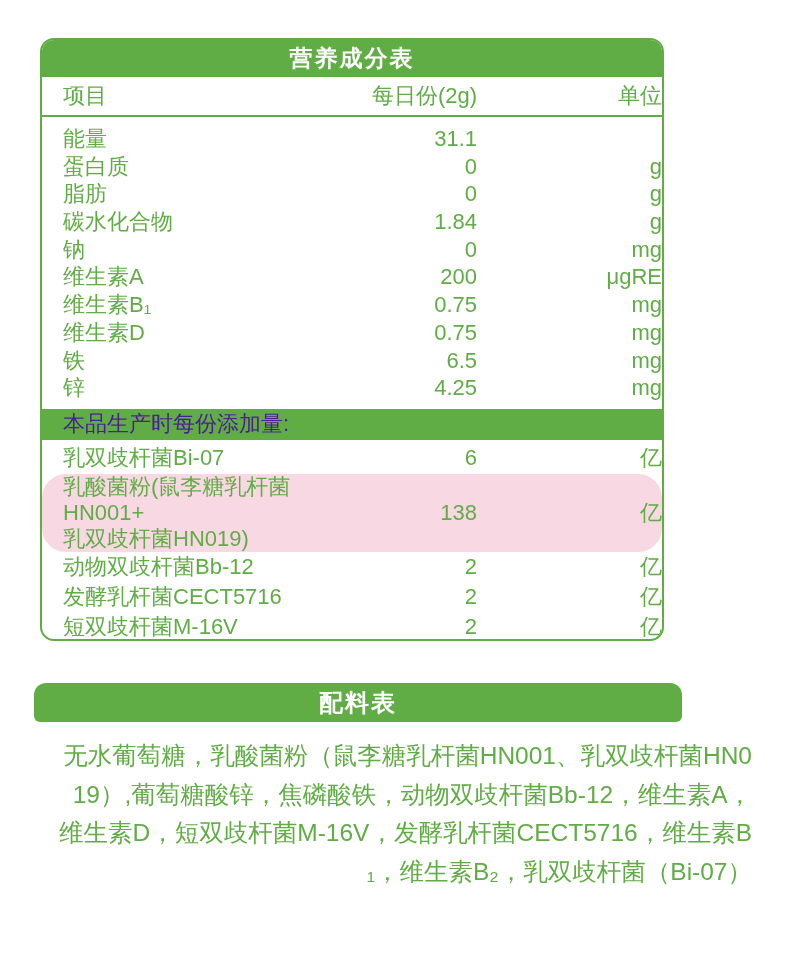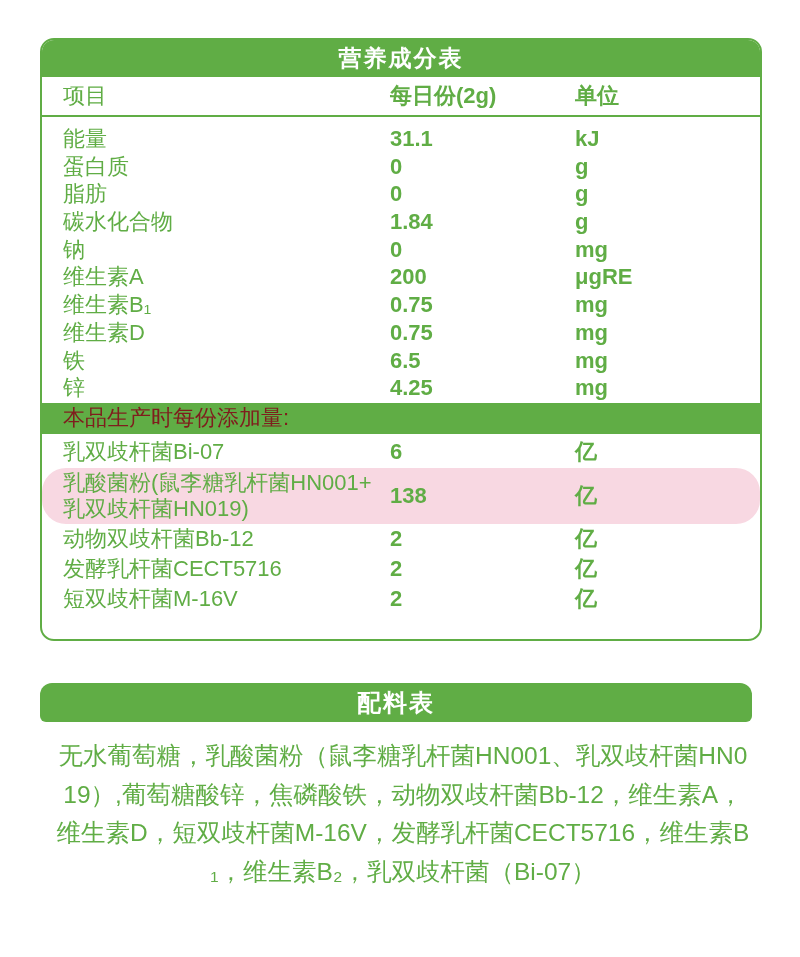--- a/index.html
+++ b/index.html
@@ -9,79 +9,78 @@
   *{box-sizing:border-box;}
   html,body{margin:0;padding:0;}
   body{
     width:800px;height:957px;background:#ffffff;
     font-family:"Liberation Sans","DejaVu Sans",sans-serif;
   }
   .page{position:relative;width:800px;height:957px;background:#fff;overflow:hidden;}
 
   
   .nutrition-box{
-    position:absolute;left:40px;top:38px;width:722px;height:603px;
+    position:absolute;left:40px;top:38px;width:624px;height:603px;
     border:2px solid var(--green);border-radius:14px;background:#fff;overflow:hidden;
   }
   .box-title{
     height:37px;background:var(--green);color:#fff;
     font-size:23px;font-weight:bold;letter-spacing:2px;
     display:flex;align-items:center;justify-content:center;
   }
   .grid-row{
     display:grid;grid-template-columns:1fr 185px 185px;align-items:center;
     color:var(--green);font-size:22px;
   }
   .grid-row .c-item{padding-left:21px;text-align:left;}
-  .grid-row .c-val,.grid-row .c-unit{text-align:left;font-weight:bold;}
+  .grid-row .c-val,.grid-row .c-unit{text-align:right;}
   .thead{height:40px;border-bottom:2px solid var(--green);}
   .nbody{padding-top:7px;}
   .nbody .grid-row{height:27.7px;}
   .banner{
-    height:31px;background:var(--green);color:#7f1d1d;font-size:22px;
-    display:flex;align-items:center;padding-left:21px;margin-top:2px;
+    height:31px;background:var(--green);color:#4c1d95;font-size:22px;
+    display:flex;align-items:center;padding-left:21px;margin-top:8px;
   }
   .abody{padding-top:3px;}
   .abody .grid-row{min-height:29px;}
   .abody .grid-row:first-child{min-height:31px;}
   .abody .grid-row.highlight{background:var(--pink);min-height:56px;border-radius:24px;}
   .abody .c-item{white-space:pre-line;line-height:26px;}
 
   
   .ingredients-bar{
-    position:absolute;left:40px;top:683px;width:712px;height:39px;
+    position:absolute;left:34px;top:683px;width:648px;height:39px;
     background:var(--green);border-radius:12px 12px 6px 6px;
     color:#fff;font-size:24px;font-weight:bold;letter-spacing:2px;
     display:flex;align-items:center;justify-content:center;
   }
   .ingredients-text{
     position:absolute;left:54px;top:737px;width:698px;
     color:var(--green);font-size:24.5px;line-height:38.5px;
-    text-align:center;word-break:break-all;
+    text-align:right;word-break:break-all;
   }
 </style>
 </head>
 <body>
 
 <div class="page">
 
   <div class="nutrition-box">
     <div class="box-title">营养成分表</div>
 
     <div class="grid-row thead">
       <span class="c-item">项目</span>
       <span class="c-val">每日份(2g)</span>
       <span class="c-unit">单位</span>
     </div>
 
     <div class="nbody">
         <div class="grid-row">
     <span class="c-item">能量</span>
     <span class="c-val">31.1</span>
-    <span class="c-unit">kJ</span>
   </div>
         <div class="grid-row">
     <span class="c-item">蛋白质</span>
     <span class="c-val">0</span>
     <span class="c-unit">g</span>
   </div>
         <div class="grid-row">
     <span class="c-item">脂肪</span>
     <span class="c-val">0</span>
     <span class="c-unit">g</span>

